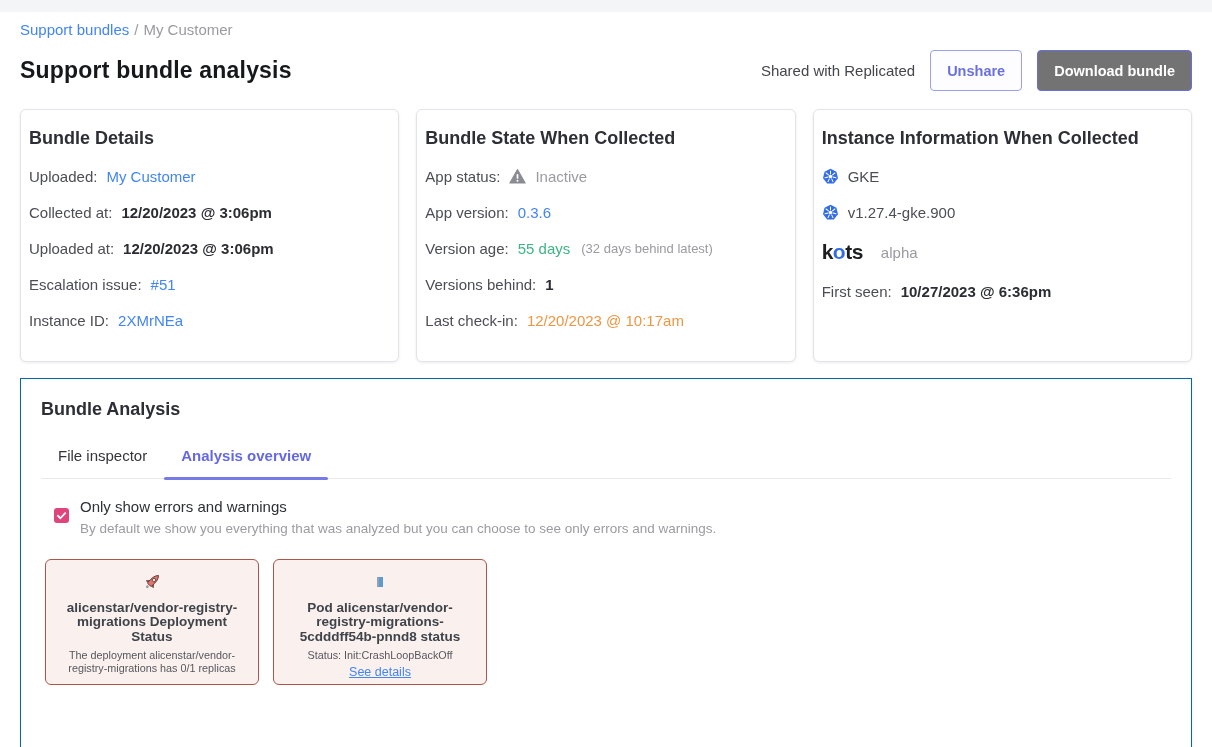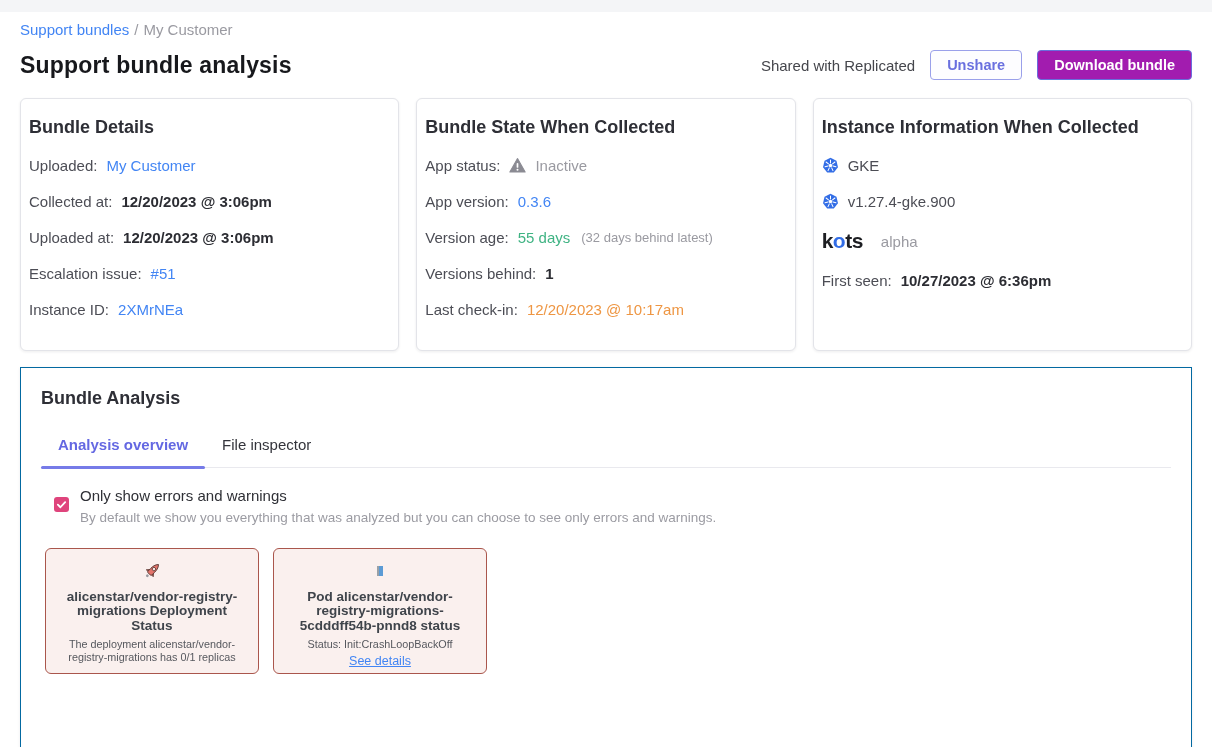--- a/index.html
+++ b/index.html
@@ -16,24 +16,24 @@
   
   .breadcrumb { font-size:15px; color:#9a9aa1; }
   .breadcrumb .bc-link { color:#4285f4; text-decoration:none; cursor:pointer; }
   .breadcrumb .bc-sep { margin:0 5px; color:#9a9aa1; }
 
   
   .header-row { display:flex; align-items:center; justify-content:space-between; margin-top:12px; }
   .page-title { margin:0; font-size:23px; font-weight:700; color:#17181c; letter-spacing:.2px; }
   .header-actions { display:flex; align-items:center; gap:15px; }
   .shared-text { font-size:15px; color:#45464c; }
-  .btn { height:30px; border-radius:4px; font-size:14.5px; font-weight:700; padding:0 16px;
+  .btn { height:41px; border-radius:4px; font-size:14.5px; font-weight:700; padding:0 16px;
          cursor:pointer; font-family:"Liberation Sans", sans-serif; }
   .btn-outline { background:#fdfdff; border:1px solid #9aa0ea; color:#6a70df; }
-  .btn-primary { background:#a21caf; border:1px solid #696edc; color:#ffffff; }
+  .btn-primary { background:#737373; border:1px solid #696edc; color:#ffffff; }
 
   
   .cards-row { display:flex; gap:17px; margin-top:18px; }
   .card { width:380px; height:253px; background:#fff; border:1px solid #e3e4e9; border-radius:6px;
           box-shadow:0 1px 3px rgba(30,30,40,.08); padding:18px 8px; }
   .card-title { margin:0; font-size:18px; font-weight:700; color:#2e2f36; }
   .row { margin-top:19px; font-size:15px; display:flex; align-items:center; gap:9px; color:#4c4d55; white-space:nowrap; }
   .v-link { color:#4285f4; text-decoration:none; cursor:pointer; }
   .v-bold { color:#2c2d33; font-weight:700; }
   .v-muted { color:#9a9aa1; }
@@ -198,22 +198,22 @@
         <span>First seen:</span>
         <span class="v-bold">10/27/2023 @ 6:36pm</span>
       </div>
     </div>
   </div>
 
   <div class="analysis-card">
     <h2 class="card-title">Bundle Analysis</h2>
 
     <div class="tabs">
+      <div class="tab">File inspector</div>
       <div class="tab active">Analysis overview</div>
-      <div class="tab">File inspector</div>
     </div>
 
     <div class="filter">
       <div class="checkbox">
         <svg viewBox="0 0 12 12" width="11" height="11">
             <path d="M2 6.2 L4.8 9 L10 3.4" stroke="#fff" stroke-width="2" fill="none" stroke-linecap="round" stroke-linejoin="round"></path>
           </svg>
       </div>
       <div>
         <div class="filter-label">Only show errors and warnings</div>

